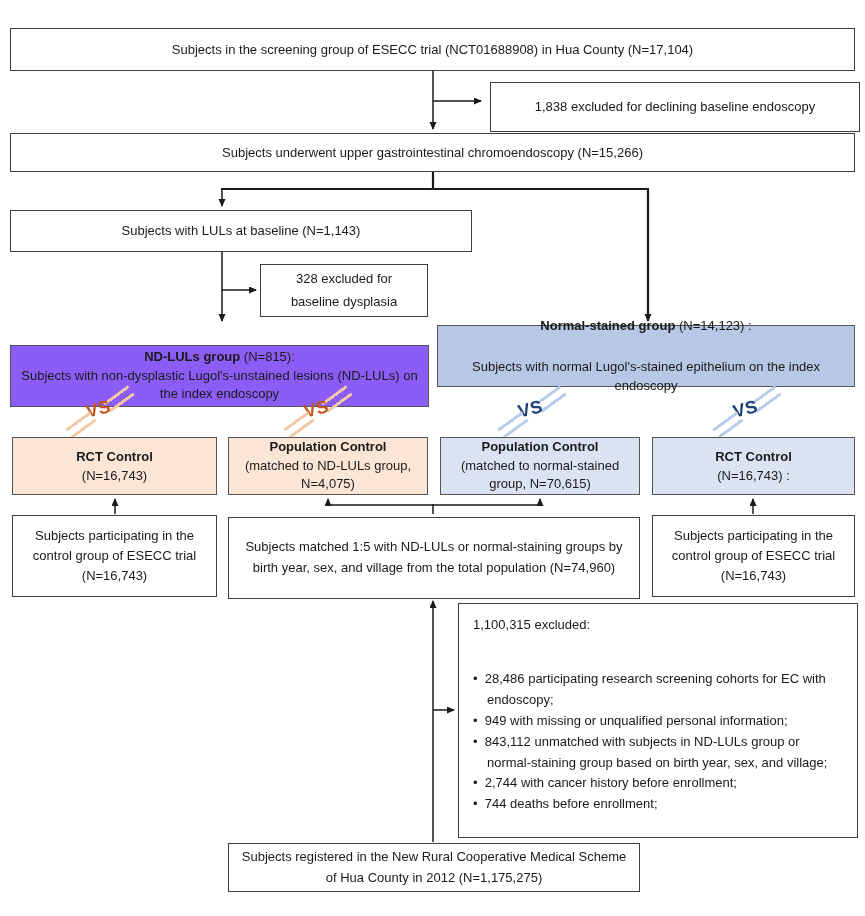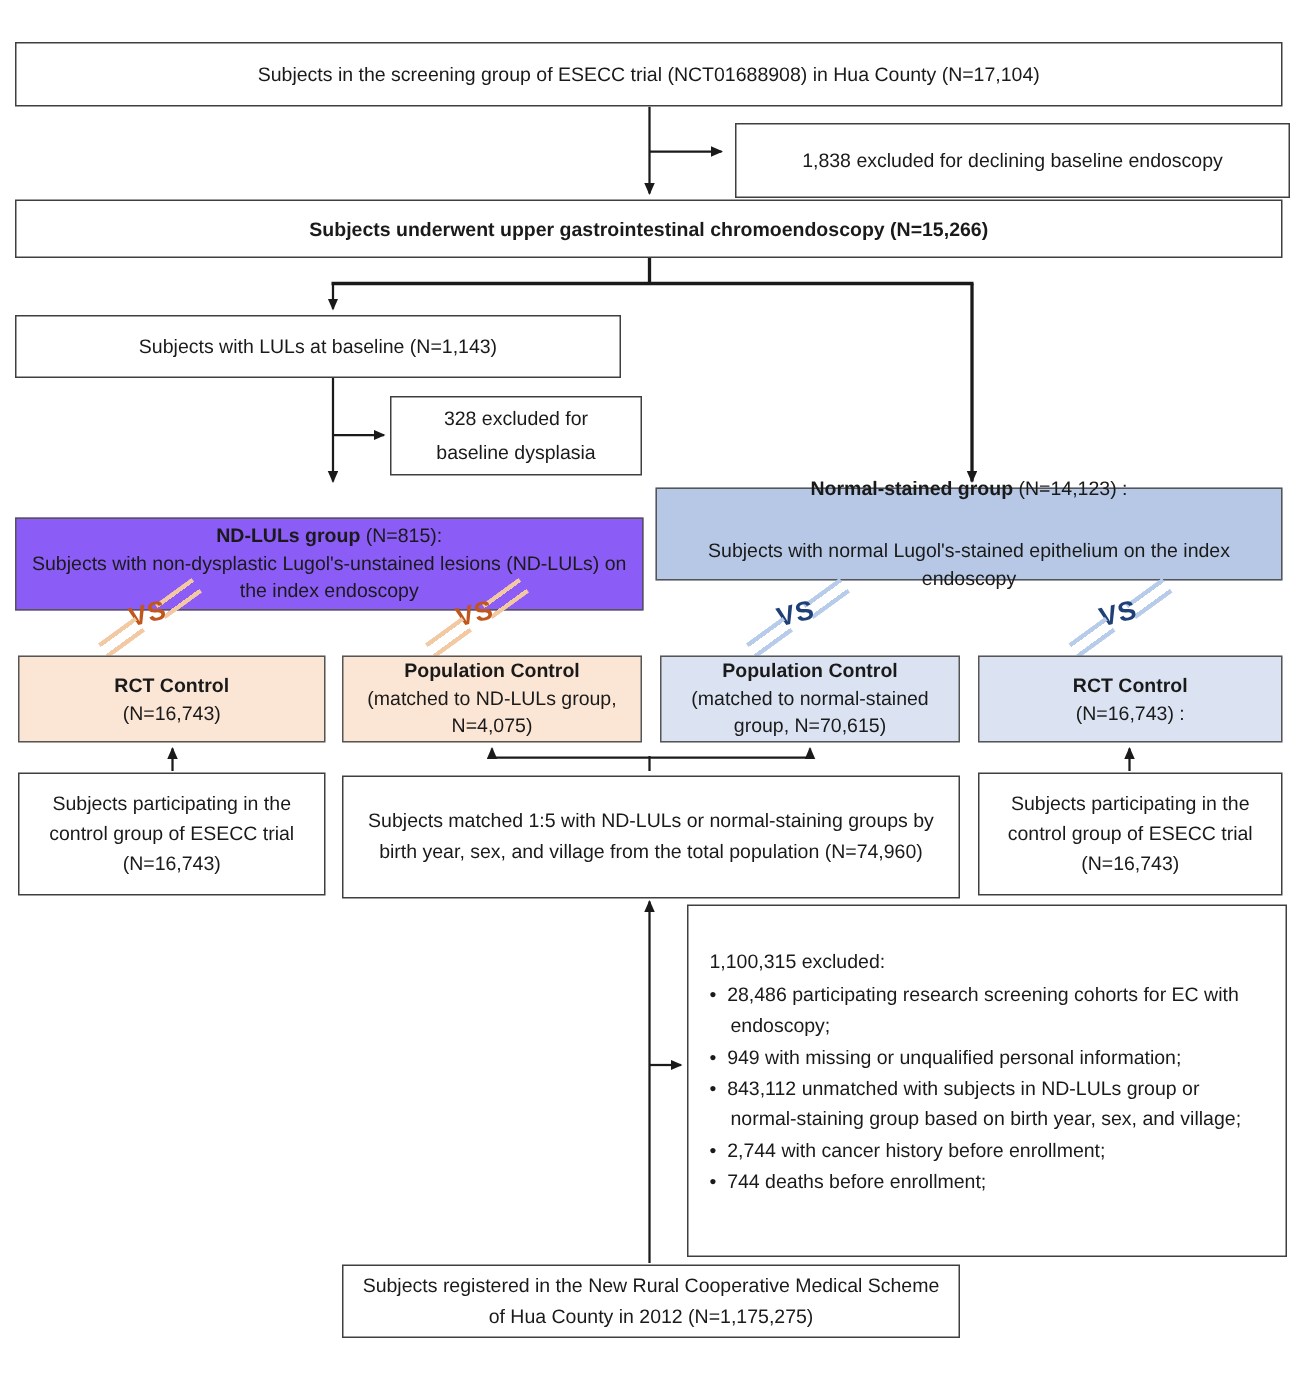--- a/index.html
+++ b/index.html
@@ -14,21 +14,21 @@
     align-items:center;justify-content:center;text-align:center;
     line-height:1.5;padding:4px 8px;
   }
   .box .b{font-weight:bold;}
   .fill-orange{background:#8b5cf6;border:1.6px solid #555555;margin-top:20px;}
   .fill-orange-light{background:#fbe5d5;border:1.6px solid #555555;}
   .fill-blue{background:#b6c8e5;border:1.6px solid #555555;gap:23px;}
   .fill-blue-light{background:#dbe3f2;border:1.6px solid #555555;}
   .tight{line-height:1.42;}
   
-  #excl-big{align-items:flex-start;text-align:left;justify-content:center;
+  #excl-big{align-items:flex-start;text-align:left;justify-content:space-between;
     padding:11px 10px 22px 14px;line-height:1.6;}
   #excl-big ul{margin:1px 0 0 0;padding:0;list-style:none;}
   #excl-big li{padding-left:14px;text-indent:-14px;}
   #excl-big li::before{content:"\2022\00a0\00a0";}
   
   .vs{position:absolute;width:76px;height:40px;top:392px;}
   .vs-text{
     position:absolute;left:24px;top:7px;font-weight:bold;font-size:18px;
     transform:rotate(-14deg);display:inline-block;letter-spacing:.5px;
   }
@@ -74,25 +74,25 @@
   </svg>
 
   <div class="box" style="left:10px;top:28px;width:845px;height:43px;">
     <span>Subjects in the screening group of ESECC trial (NCT01688908) in Hua County (N=17,104)</span>
   </div>
 
   <div class="box" style="left:490px;top:82px;width:370px;height:50px;">
     <span>1,838 excluded for declining baseline endoscopy</span>
   </div>
 
-  <div class="box" style="left:10px;top:133px;width:845px;height:39px;font-weight:bold;">
+  <div class="box" style="left:10px;top:133px;width:845px;height:39px;">
     <span>Subjects underwent upper gastrointestinal chromoendoscopy (N=15,266)</span>
   </div>
 
-  <div class="box" style="left:10px;top:210px;width:404px;height:42px;">
+  <div class="box" style="left:10px;top:210px;width:462px;height:42px;">
     <span>Subjects with LULs at baseline (N=1,143)</span>
   </div>
 
   <div class="box" style="left:260px;top:264px;width:168px;height:53px;line-height:1.7;">
     <span>328 excluded for</span>
     <span>baseline dysplasia</span>
   </div>
 
   <div class="box fill-orange tight" style="left:10px;top:325px;width:419px;height:62px;">
     <div>

